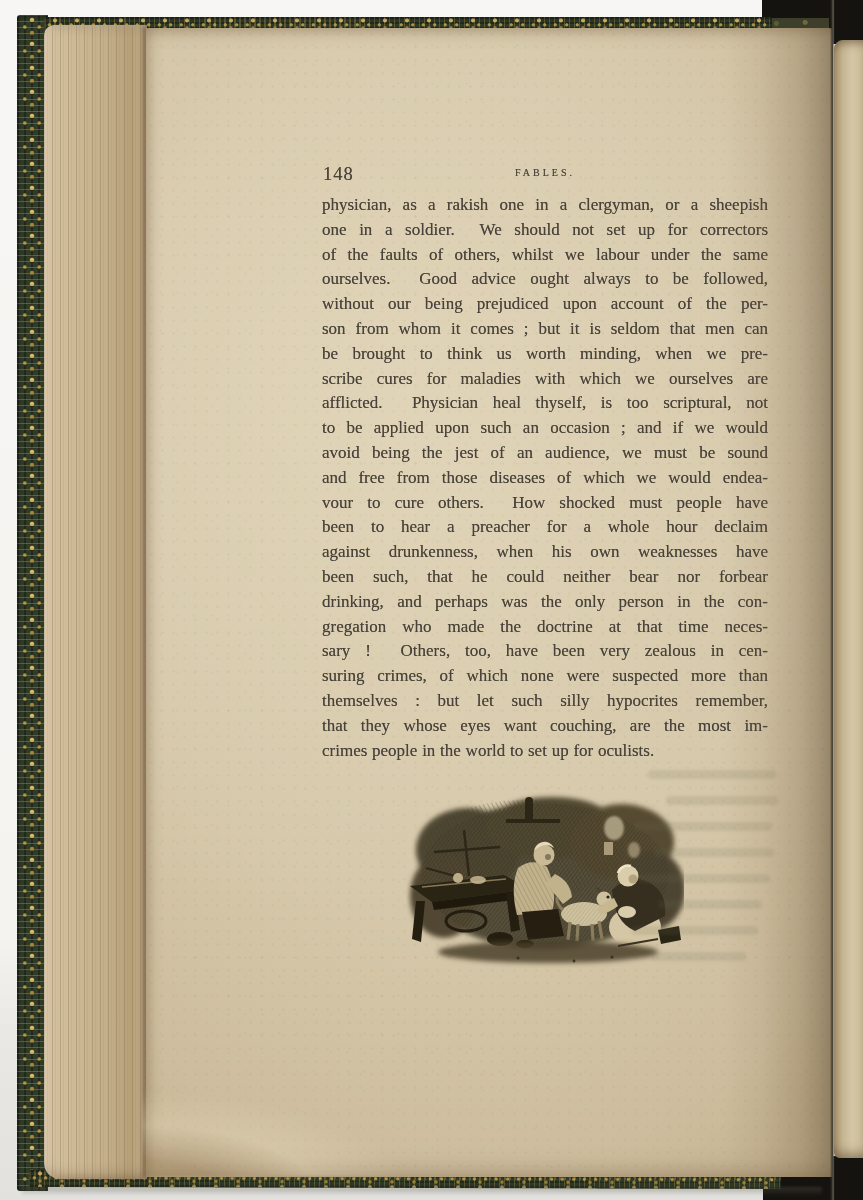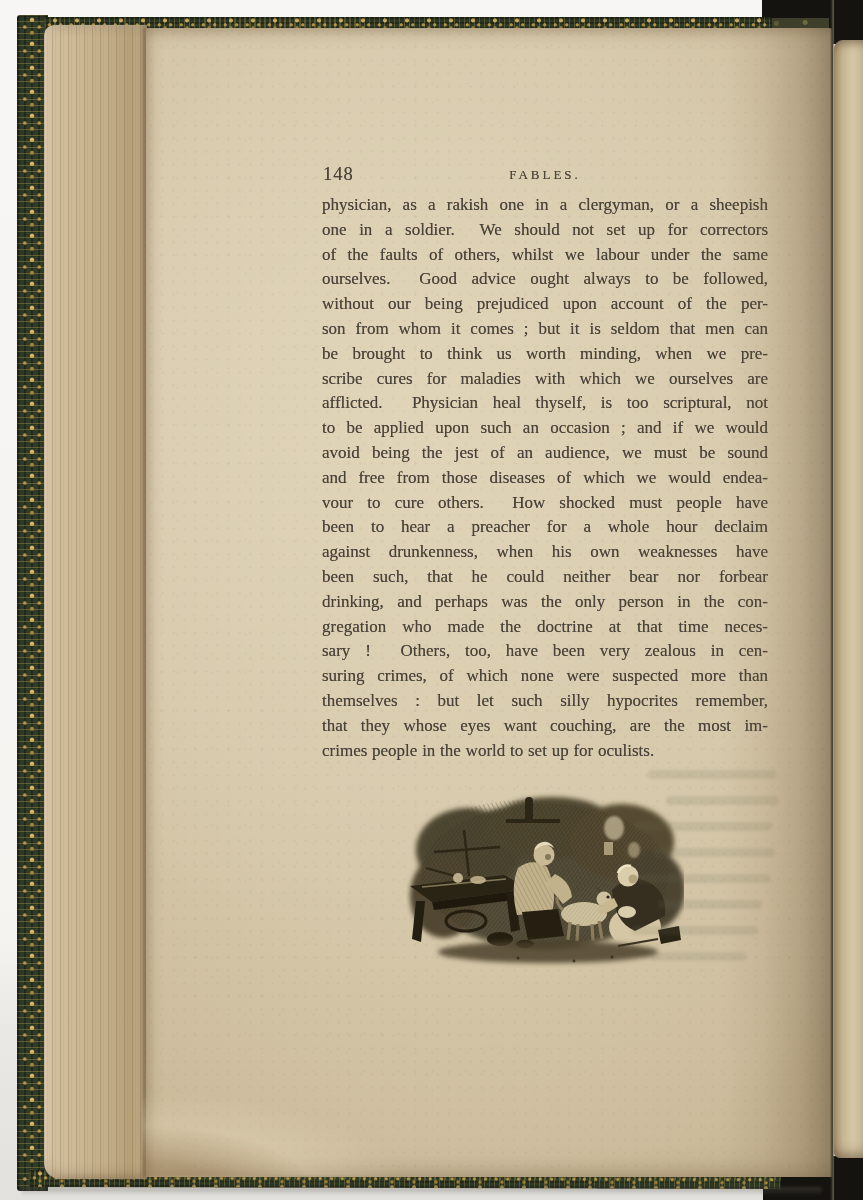--- a/index.html
+++ b/index.html
@@ -95,21 +95,21 @@
   .divider{position:absolute;left:830px;top:0;width:5px;height:1200px;
     background:linear-gradient(90deg,transparent,rgba(58,52,42,.55) 28%,#2e2a22 46%,#8d8575 60%,rgba(58,52,42,.4) 78%,transparent);}
   .next-page{position:absolute;left:834px;top:40px;width:29px;height:1118px;border-radius:9px 0 0 6px;
     background:linear-gradient(90deg,#a28e69 0%,#c6b591 30%,#d4c6a6 62%,#cbbb98 100%);
     box-shadow:inset 0 10px 10px -7px rgba(80,62,40,.6), inset 0 -12px 12px -8px rgba(80,62,40,.55);}
 
   
   .page-head-row{position:absolute;left:176px;top:128px;width:446px;height:24px;margin-top:8px;}
   .page-num{position:absolute;left:1px;top:0;font-size:18.5px;letter-spacing:1px;color:#4b443b;}
   .running-head{position:absolute;left:0;right:0;top:3px;text-align:center;
-    font-size:13px;letter-spacing:3px;color:#4d463c;}
+    font-size:10px;letter-spacing:3px;color:#4d463c;}
   .soft-ink{text-shadow:0 0 .6px rgba(73,65,53,.7);}
 
   .page-body{position:absolute;left:176px;top:165px;width:446px;}
   .page-body .line{
     font-size:17px;line-height:24.8px;white-space:pre-wrap;
     text-align:justify;text-align-last:justify;word-spacing:.5px;
     color:#48423a;text-shadow:0 0 .6px rgba(72,64,52,.65);
   }
   .page-body .line.last{text-align-last:left;}
 

